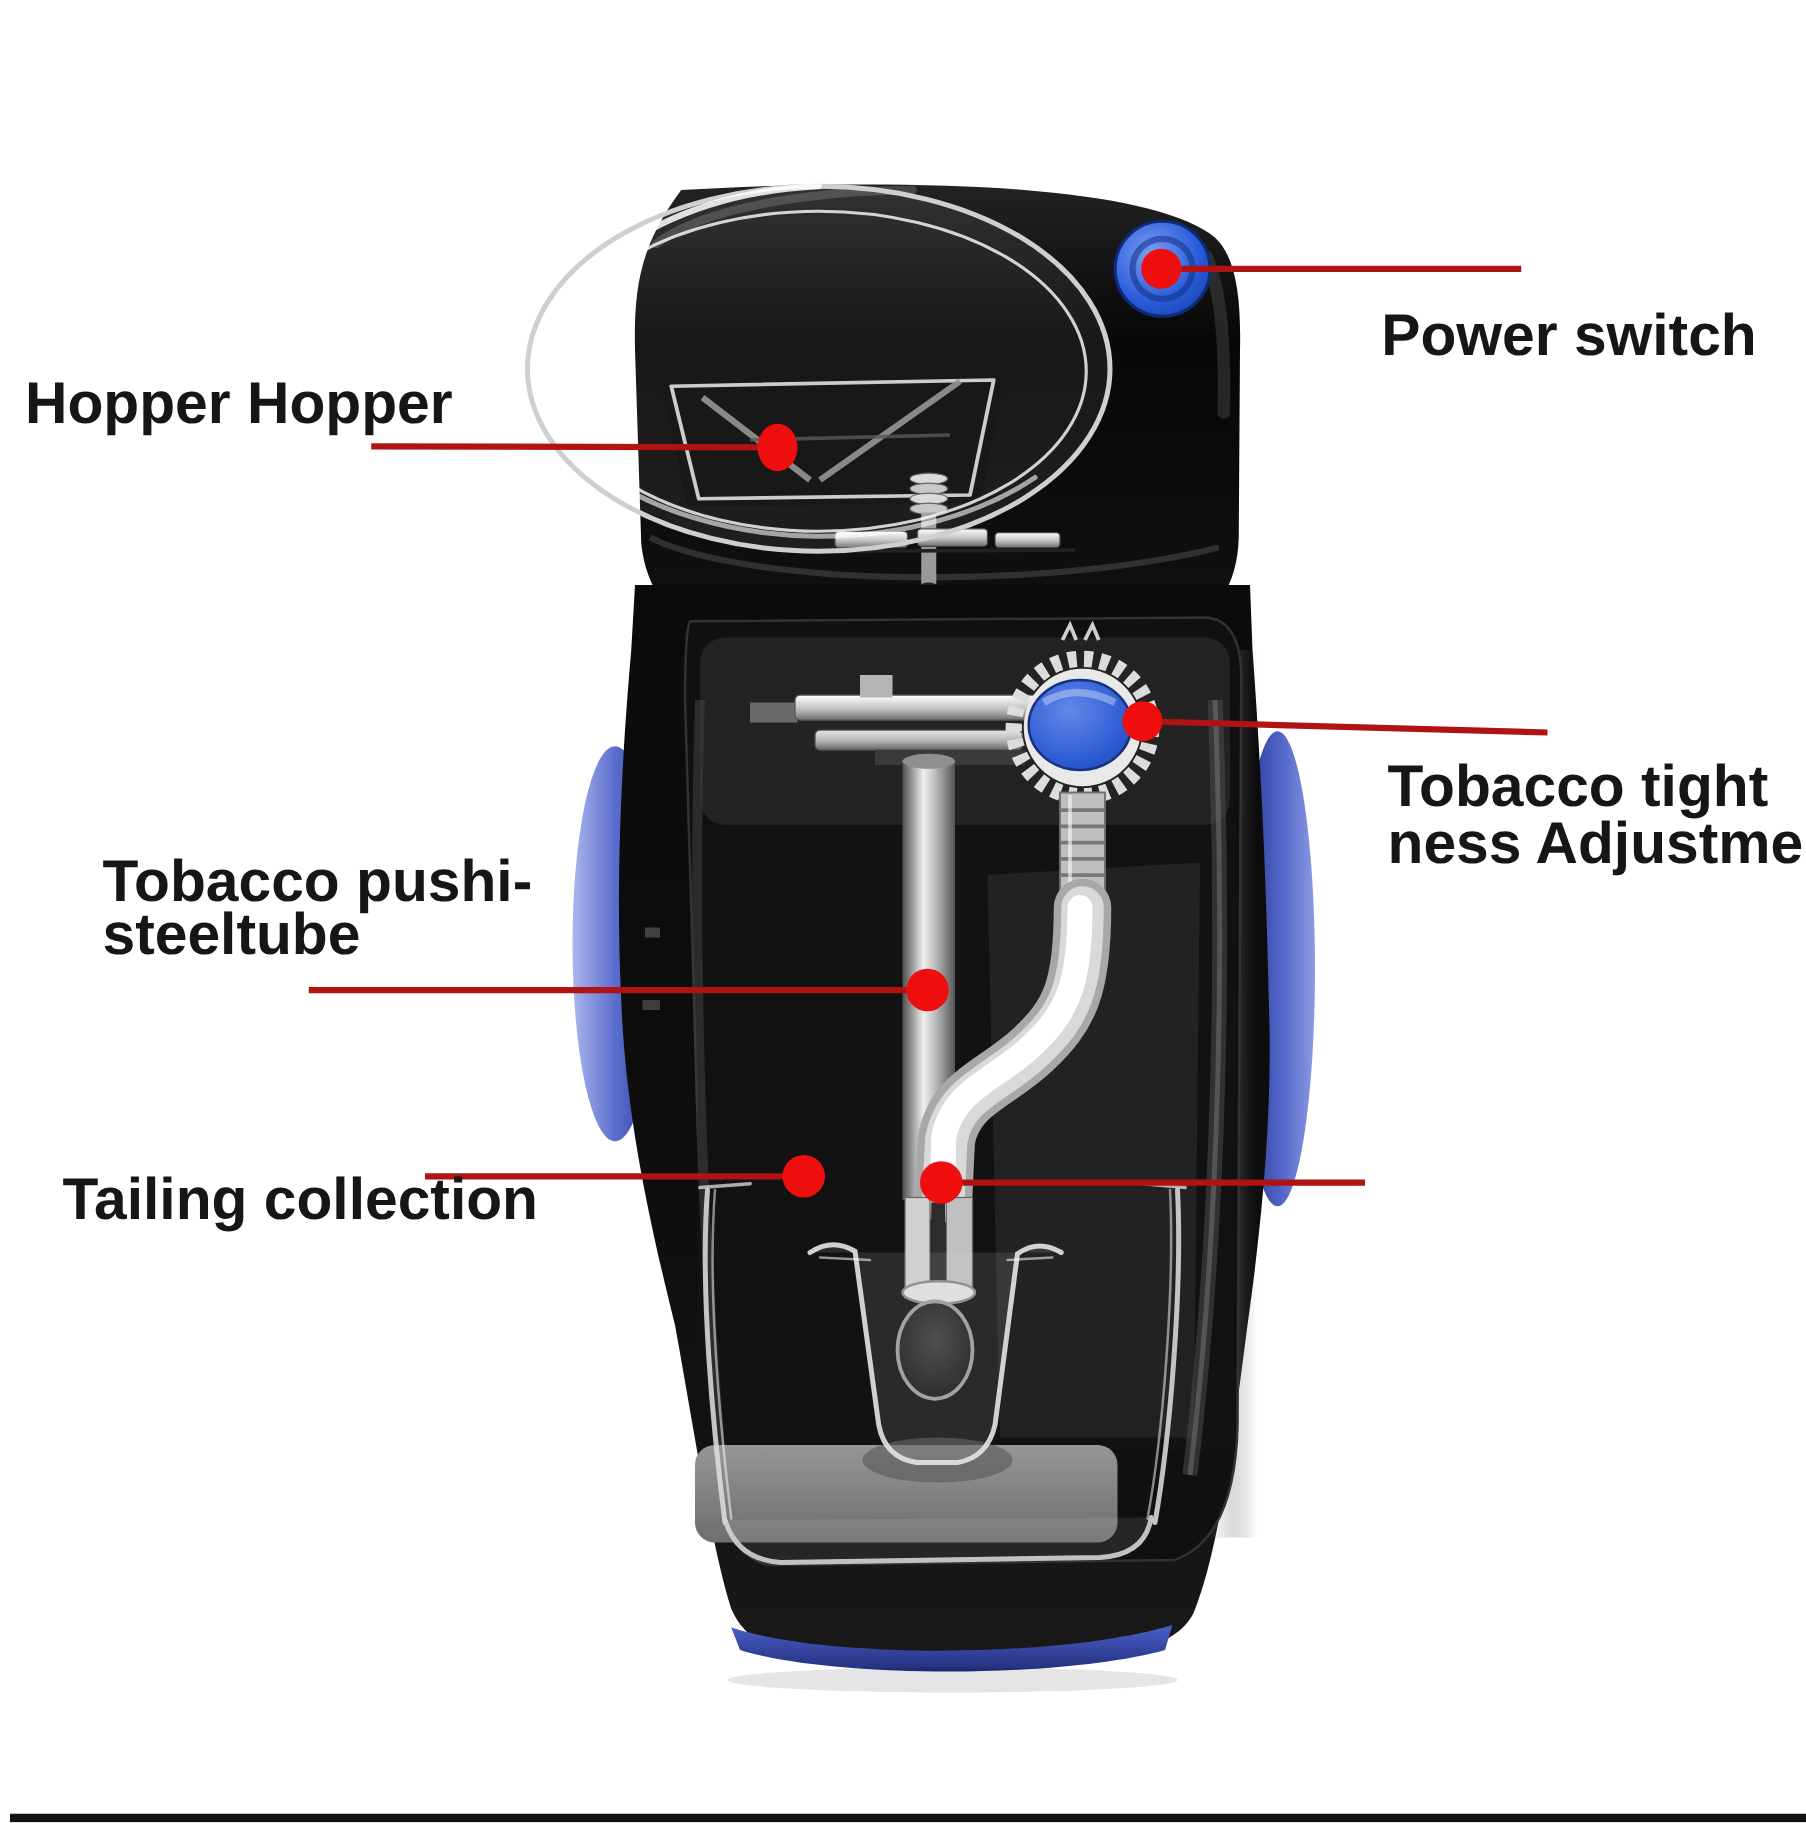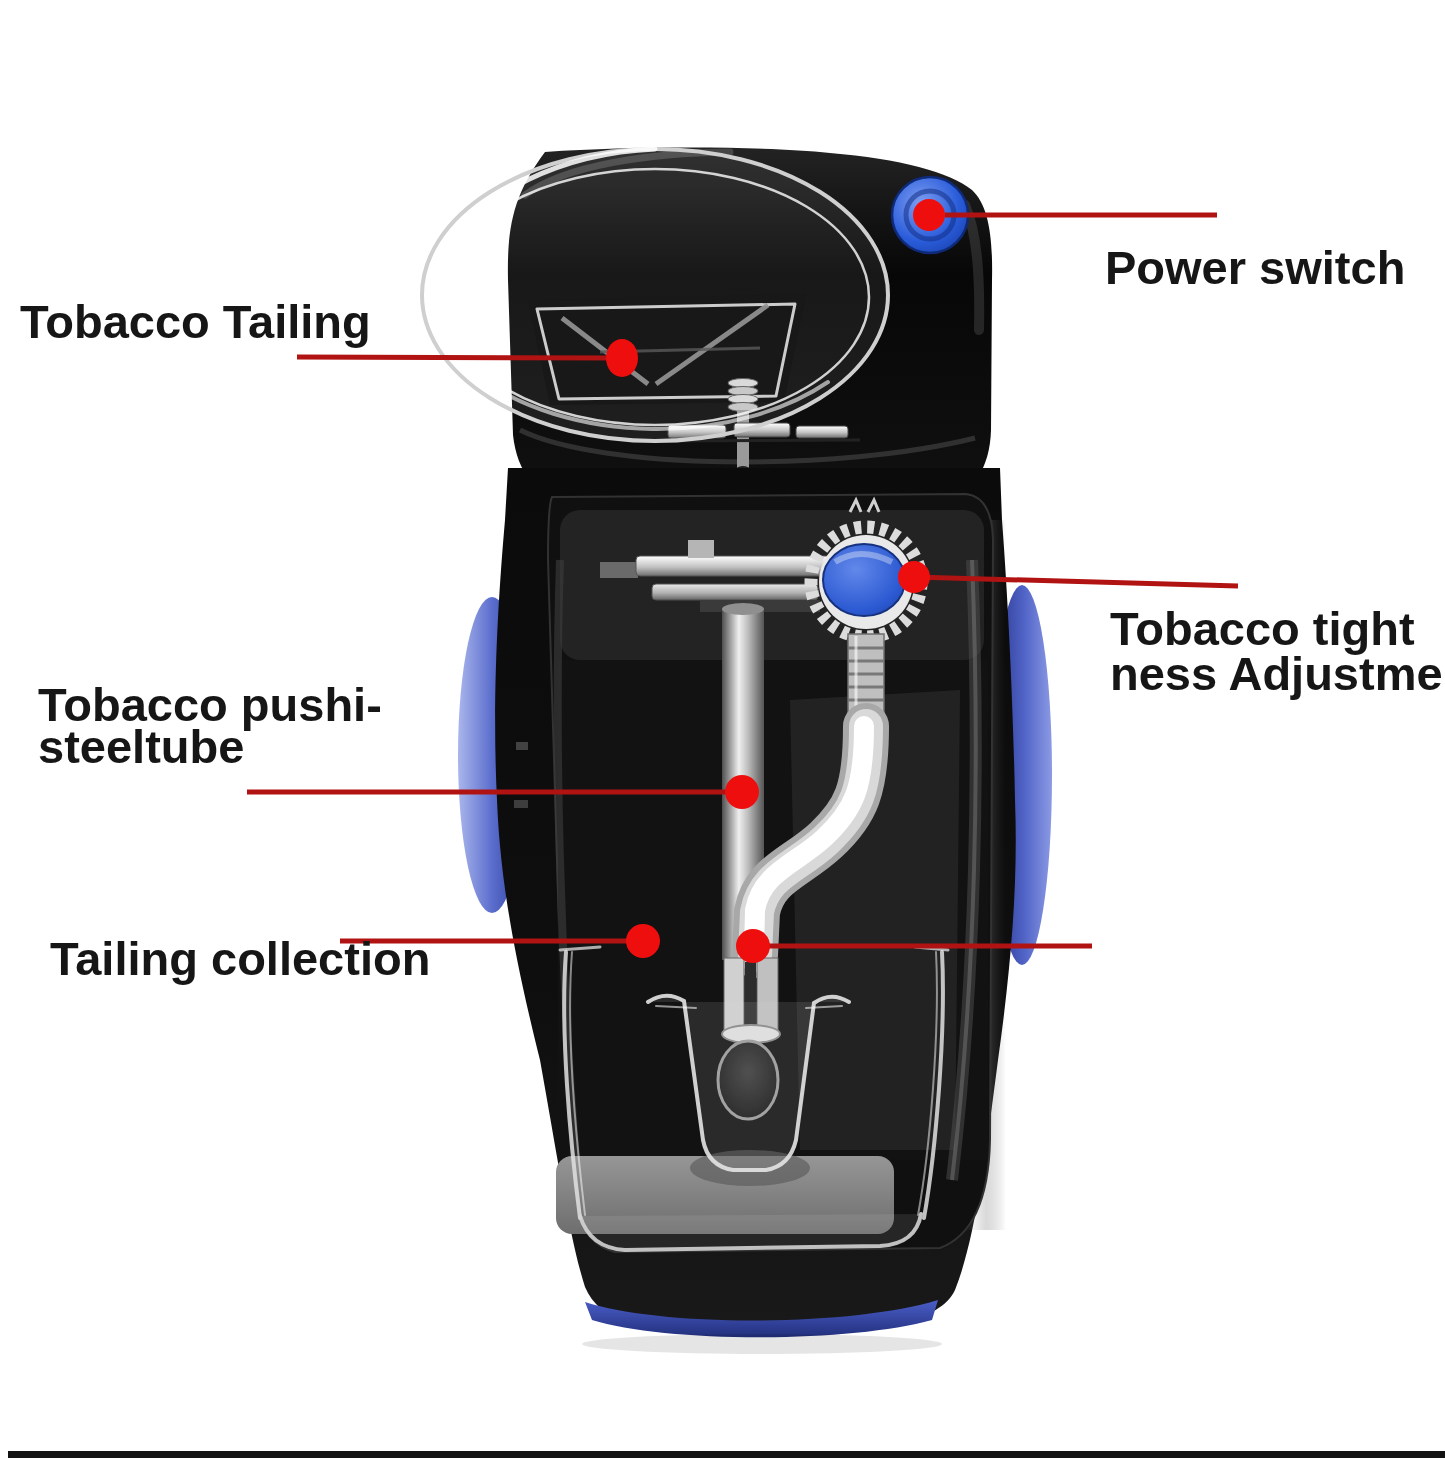--- a/index.html
+++ b/index.html
@@ -14,21 +14,21 @@
   .lbl{
     position:absolute;
     font-family:"Liberation Sans", sans-serif;
     font-weight:700;
     font-size:47px;
     line-height:45px;
     color:#161616;
     white-space:nowrap;
     letter-spacing:0px;
   }
-  .lbl-3line{line-height:42px;}
+  .lbl-3line{line-height:42px;margin-left:44px;}
 </style>
 </head>
 <body>
 
 <div class="canvas">
 
   <svg class="machine-svg" width="1445" height="1458" viewBox="0 0 1445 1458">
     <defs>
       <linearGradient id="gHead" x1="0" y1="0" x2="0" y2="1">
         <stop offset="0" stop-color="#232323"></stop>
@@ -240,21 +240,21 @@
       <ellipse cx="622" cy="358" rx="16" ry="19"></ellipse>
       <circle cx="929" cy="215" r="16"></circle>
       <circle cx="914" cy="577" r="16"></circle>
       <circle cx="742" cy="792" r="17"></circle>
       <circle cx="643" cy="941" r="17"></circle>
       <circle cx="753" cy="946" r="17"></circle>
     </g>
   </svg>
 
   <div class="lbl" style="left:20px;top:299px;">
-    <div>Tobacco Tailing</div>
+    <div>Hopper Hopper</div>
   </div>
 
   <div class="lbl" style="left:1105px;top:245px;">
     <div>Power switch</div>
   </div>
 
   <div class="lbl" style="left:1110px;top:606px;">
     <div>Tobacco tight</div>
     <div>ness Adjustment</div>
   </div>

